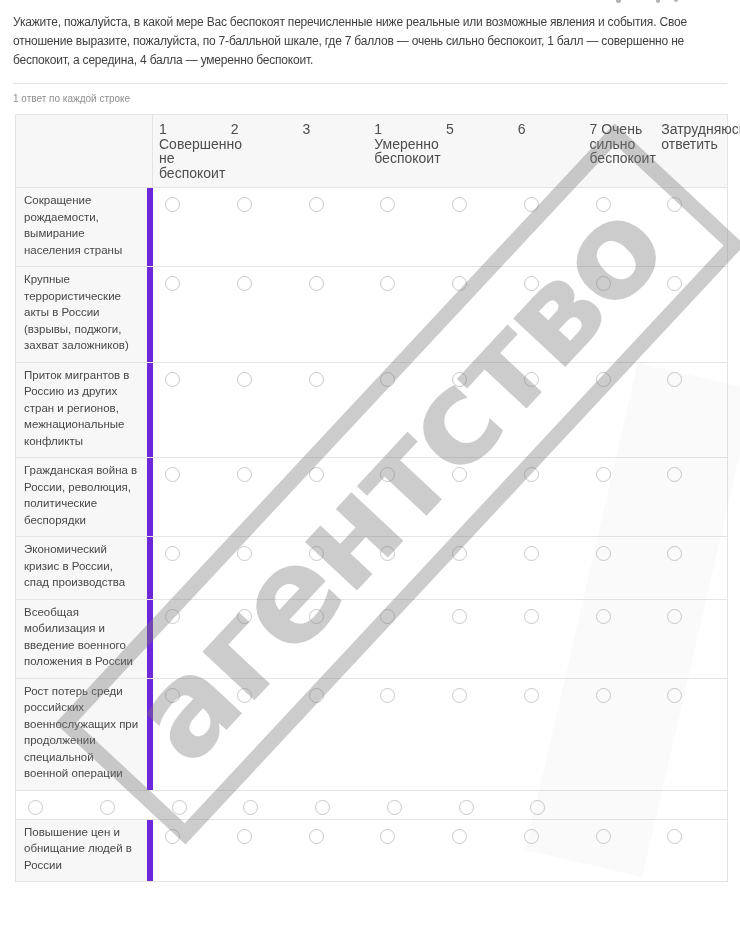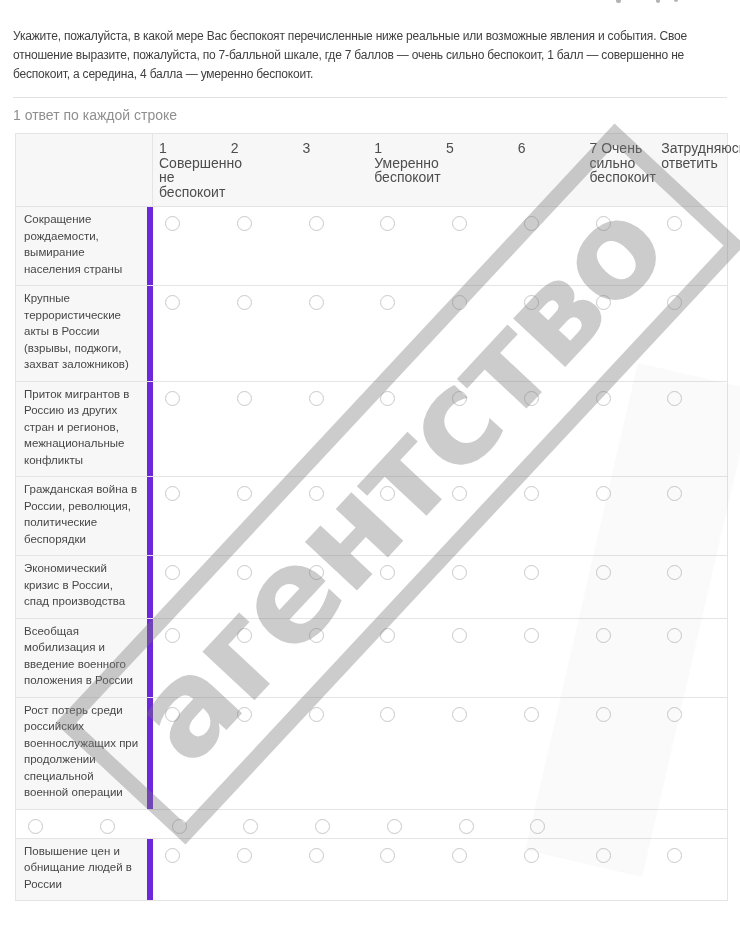--- a/index.html
+++ b/index.html
@@ -10,33 +10,33 @@
     font-family: "Liberation Sans", "DejaVu Sans", sans-serif;
     position: relative;
   }
   .top-artifacts { position: absolute; top: 0; left: 0; width: 740px; height: 4px; z-index: 2; }
   .top-artifacts span { position: absolute; top: 0; background: #9a9a9a; opacity: .75; border-radius: 0 0 2px 2px; }
   .top-artifacts span:nth-child(1) { left: 616px; width: 5px; height: 3px; }
   .top-artifacts span:nth-child(2) { left: 656px; width: 4px; height: 3px; }
   .top-artifacts span:nth-child(3) { left: 674px; width: 4px; height: 2px; }
 
   .instructions {
-    padding: 27px 13px 0 13px;
+    padding: 13px 13px 0 13px;
     color: #3f3f3f;
     font-size: 12px;
     letter-spacing: -0.2px;
     line-height: 19px;
   }
   .divider {
     border-top: 1px solid #e2e2e2;
     margin: 13px 13px 0 13px;
   }
   .answer-note {
     margin: 9px 0 0 13px;
-    font-size: 14px;
+    font-size: 10px;
     color: #8f8f8f;
   }
 
   .matrix {
     margin: 10px 0 0 15px;
     width: 713px;
     box-sizing: border-box;
     border: 1px solid #e4e4e4;
     border-bottom: none;
     position: relative;

